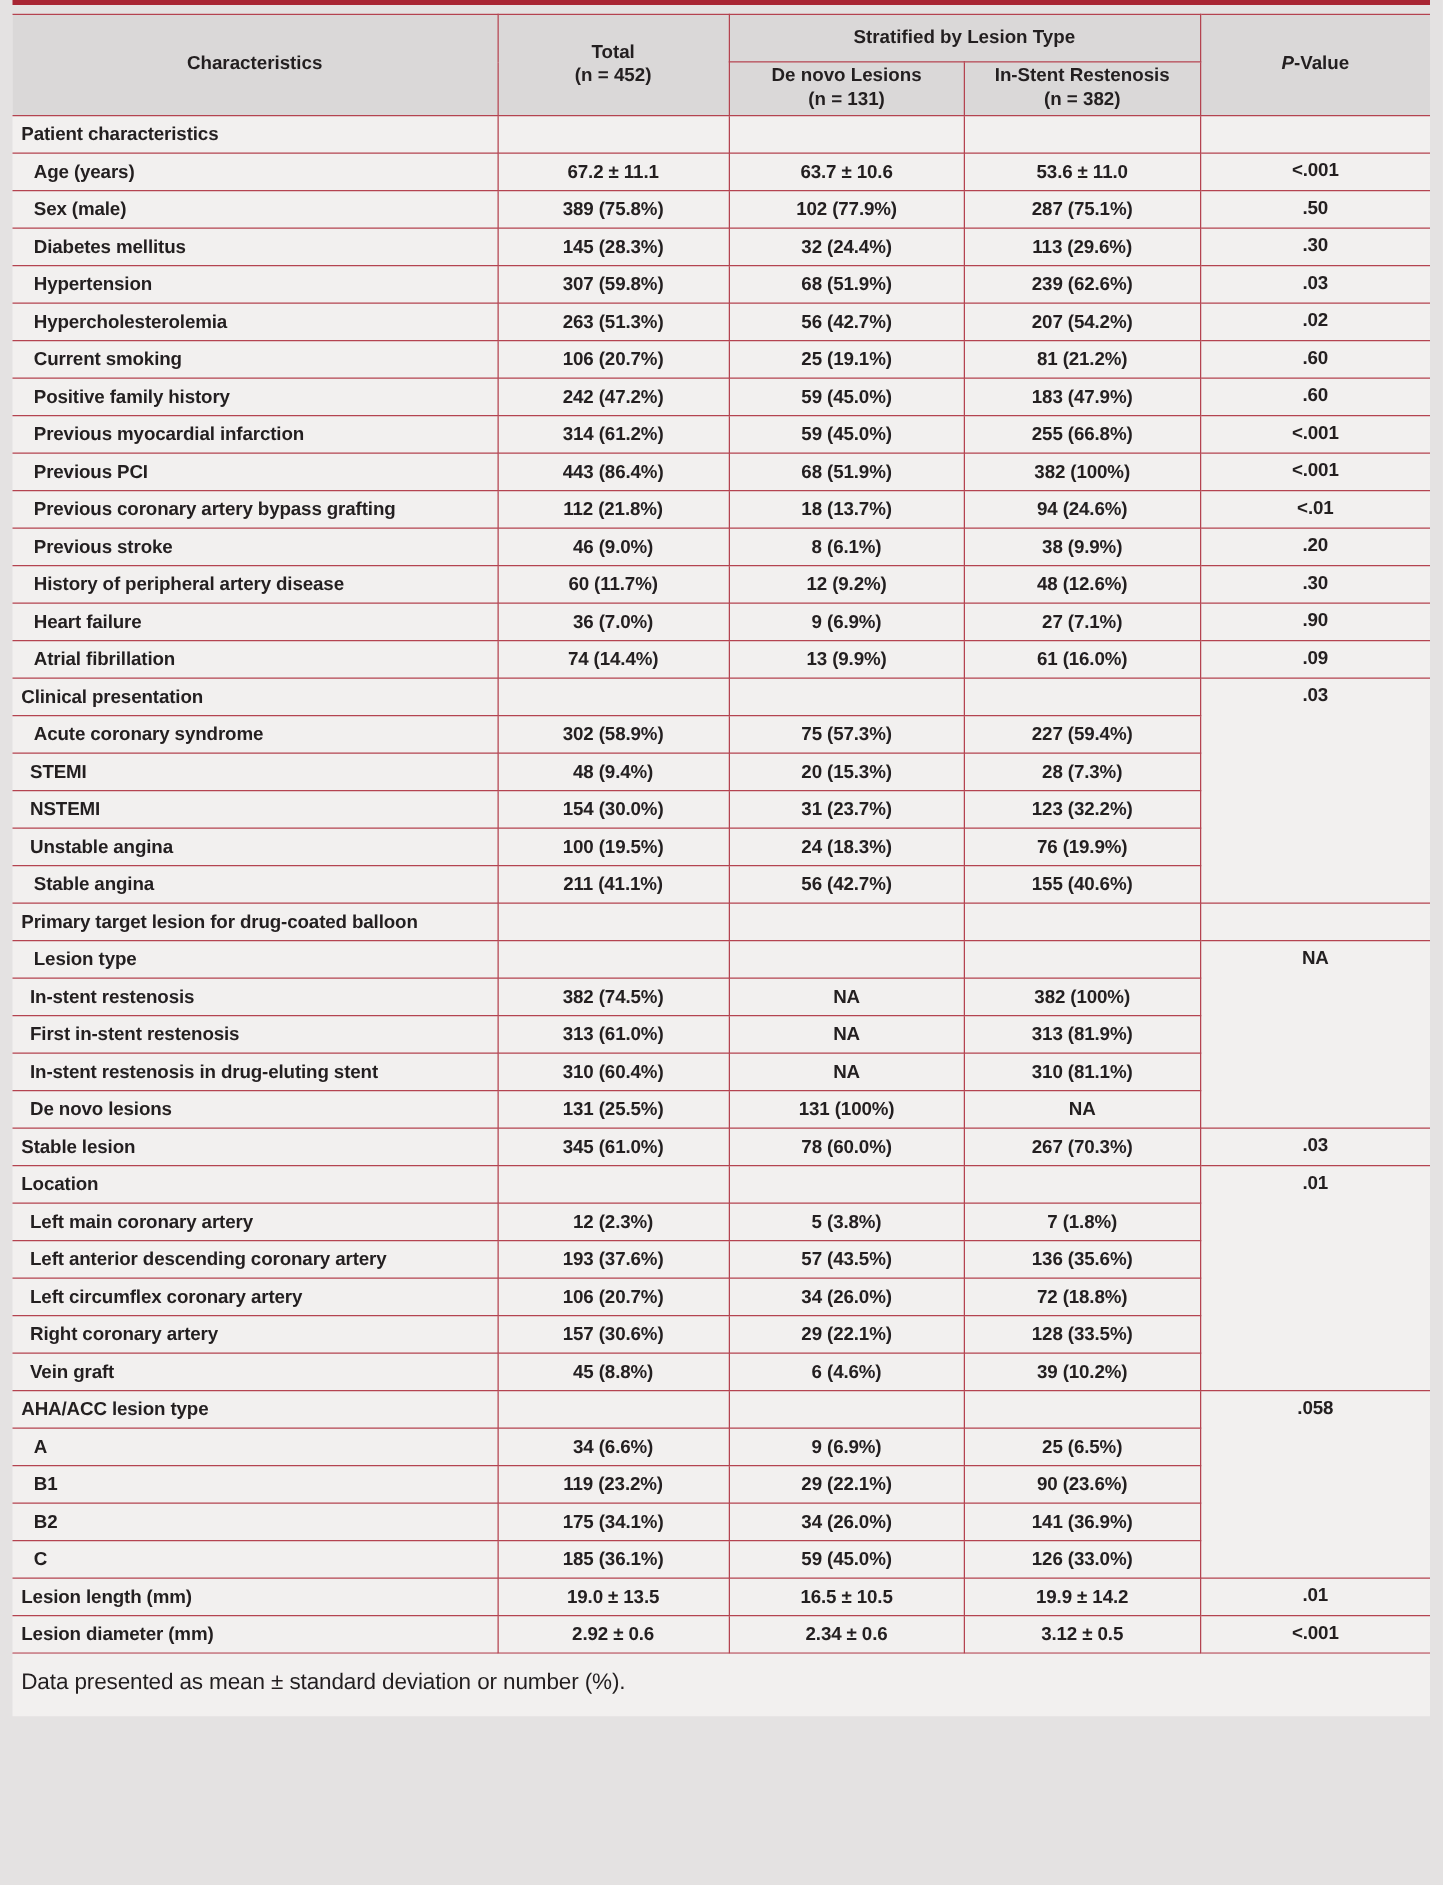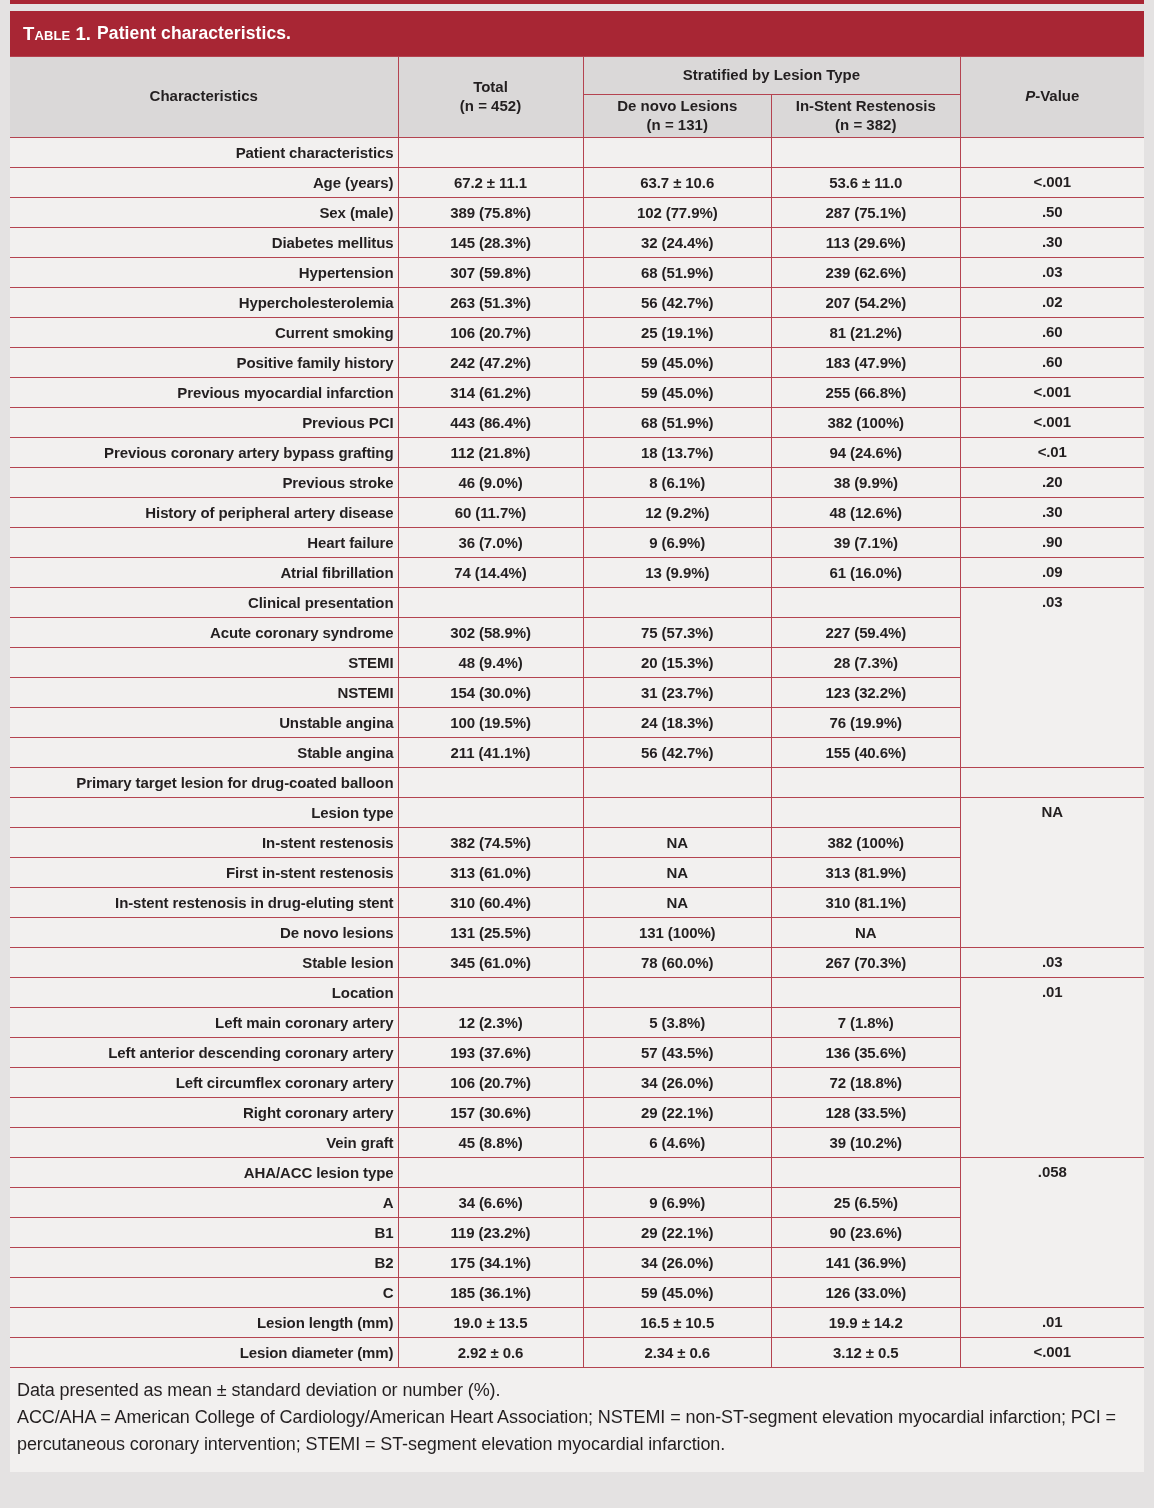--- a/index.html
+++ b/index.html
@@ -39,21 +39,21 @@
     font-size:15px;font-weight:bold;text-align:center;
     line-height:1.25;padding:2px 4px;
   }
   thead tr.h1 th{height:38px;}
   thead tr.h2 th{height:40px;}
   .ph::first-letter{font-style:italic;}
   tbody td{
     height:30px;font-size:15px;font-weight:bold;
     letter-spacing:-0.1px;vertical-align:middle;
   }
-  td.c-label{text-align:right;padding-right:4px;}
+  td.c-label{text-align:left;padding-right:4px;}
   td.ind0{padding-left:7px;}
   td.ind1{padding-left:17px;}
   td.ind2{padding-left:14px;}
   td.c-val{text-align:center;padding:0 3px;}
   td.c-p{
     text-align:center;vertical-align:top;
     padding-top:5.5px;
   }
   .footnotes{
     width:1134px;background:var(--cell-bg);
@@ -63,24 +63,20 @@
   }
   .footnotes p{margin:0;}
 </style>
 </head>
 <body>
 
 <div class="page">
   <div class="wrap">
     <div class="top-rule"></div>
     <div class="gap"></div>
-    <div class="title-band">
-      <span class="title-prefix">Table 1.</span>
-      <span>Patient characteristics.</span>
-    </div>
 
     <table>
       <thead>
         <tr class="h1">
           <th rowspan="2" style="width:388px;">Characteristics</th>
           <th rowspan="2" style="width:185px;">
             <span>Total</span><br>
             <span>(n = 452)</span>
           </th>
           <th colspan="2">Stratified by Lesion Type</th>
@@ -186,21 +182,21 @@
             <td class="c-label ind1">History of peripheral artery disease</td>
             <td class="c-val">60 (11.7%)</td>
             <td class="c-val">12 (9.2%)</td>
             <td class="c-val">48 (12.6%)</td>
             <td class="c-p">.30</td>
           </tr>
           <tr>
             <td class="c-label ind1">Heart failure</td>
             <td class="c-val">36 (7.0%)</td>
             <td class="c-val">9 (6.9%)</td>
-            <td class="c-val">39 (7.1%)</td>
+            <td class="c-val">27 (7.1%)</td>
             <td class="c-p">.90</td>
           </tr>
           <tr>
             <td class="c-label ind1">Atrial fibrillation</td>
             <td class="c-val">74 (14.4%)</td>
             <td class="c-val">13 (9.9%)</td>
             <td class="c-val">61 (16.0%)</td>
             <td class="c-p">.09</td>
           </tr>
           <tr>
@@ -365,16 +361,15 @@
             <td class="c-val">2.92 ± 0.6</td>
             <td class="c-val">2.34 ± 0.6</td>
             <td class="c-val">3.12 ± 0.5</td>
             <td class="c-p">&lt;.001</td>
           </tr>
         </tbody>
     </table>
 
     <div class="footnotes">
       <p>Data presented as mean ± standard deviation or number (%).</p>
-      <p>ACC/AHA = American College of Cardiology/American Heart Association; NSTEMI = non-ST-segment elevation myocardial infarction; PCI = percutaneous coronary intervention; STEMI = ST-segment elevation myocardial infarction.</p>
     </div>
   </div>
 </div>
 
 </body></html>

